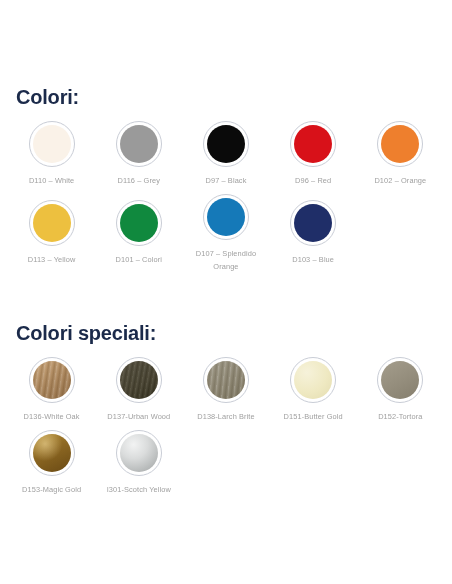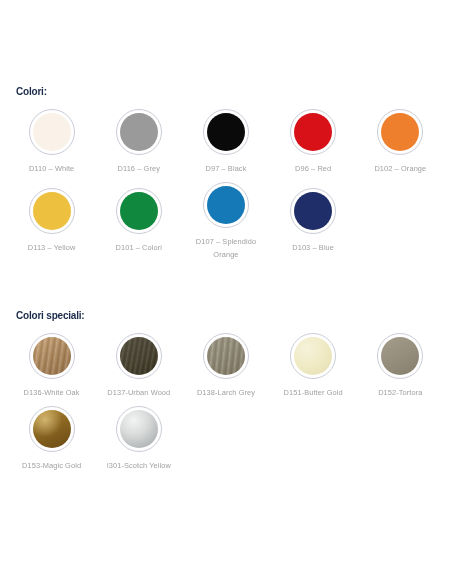--- a/index.html
+++ b/index.html
@@ -17,21 +17,21 @@
     width: 452px;
     height: 584px;
     background: #ffffff;
     position: relative;
     padding: 0;
   }
 
   .section { padding: 0 8px; }
 
   .section-heading {
-    font-size: 10px;
+    font-size: 20px;
     font-weight: bold;
     color: #1b2a4a;
     letter-spacing: -0.2px;
     padding-left: 8px;
   }
 
   #colori-heading { margin-top: 86px; }
   #speciali-heading { margin-top: 42px; }
 
   .swatch-grid {
@@ -198,21 +198,21 @@
         <div class="swatch-cell">
           <div class="swatch-ring">
             <div class="swatch-disc tex-urban"></div>
           </div>
           <div class="swatch-label">D137-Urban Wood</div>
         </div>
         <div class="swatch-cell">
           <div class="swatch-ring">
             <div class="swatch-disc tex-larch"></div>
           </div>
-          <div class="swatch-label">D138-Larch Grey</div>
+          <div class="swatch-label">D138-Larch Brite</div>
         </div>
         <div class="swatch-cell">
           <div class="swatch-ring">
             <div class="swatch-disc tex-butter"></div>
           </div>
           <div class="swatch-label">D151-Butter Gold</div>
         </div>
         <div class="swatch-cell">
           <div class="swatch-ring">
             <div class="swatch-disc tex-tortora"></div>

